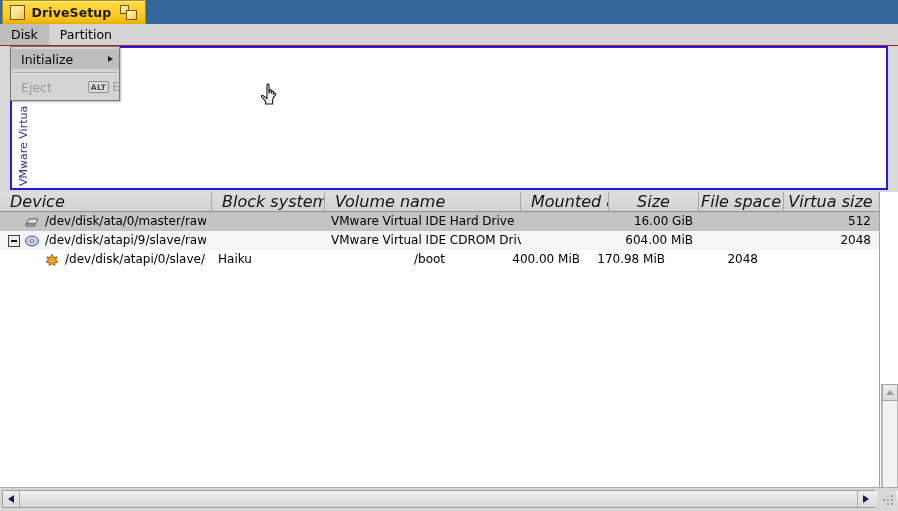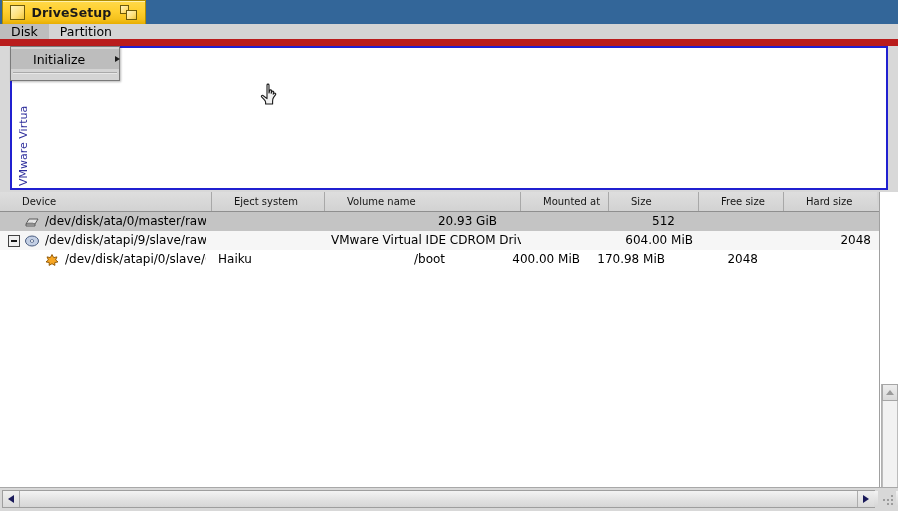--- a/index.html
+++ b/index.html
@@ -81,21 +81,21 @@
   }
   .tab-zoom-icon .sq.back { left: 0px; top: 0px; width: 9px; height: 9px; }
   .tab-zoom-icon .sq.front { left: 6px; top: 5px; width: 11px; height: 10px; }
 
   
   .menubar {
     position: absolute;
     left: 0; top: 24px;
     width: 898px; height: 22px;
     background: #d4d4d4;
-    border-bottom: 7px solid #b91c1c;
+    border-bottom: 1px solid #b91c1c;
     box-sizing: border-box;
     display: flex;
     align-items: stretch;
   }
   .menubar-item {
     padding: 0 11px;
     display: flex;
     align-items: center;
     font-size: 12.5px;
     color: #000;
@@ -116,21 +116,21 @@
   }
   #disk-menu {
     left: 10px; top: 46px;
     width: 110px;
     padding: 2px 0 3px 0;
   }
   .menu-row {
     height: 20px;
     display: flex;
     align-items: center;
-    padding: 0 6px 0 22px;
+    padding: 0 6px 0 10px;
     font-size: 12.5px;
     color: #000;
     cursor: default;
     white-space: nowrap;
     gap: 24px;
   }
   .menu-row.hl {
     background: #bdbdbd;
   }
   .menu-row.disabled {
@@ -243,31 +243,32 @@
   .col-header {
     display: flex;
     height: 20px;
     background: #d4d4d4;
     border-bottom: 1px solid #8f8f8f;
     box-sizing: border-box;
   }
   .col-header .th {
     box-sizing: border-box;
     border-right: 1px solid #a8a8a8;
-    font-size: 10px;
+    font-size: 16px;
     color: #141414;
     display: flex;
     align-items: center;
-    padding: 0 22px;
+    padding: 0 10px;
     height: 100%;
     background: linear-gradient(to bottom,#dedede 0%, #d2d2d2 100%);
     overflow: hidden;
     white-space: nowrap;
-  }
-  .col-header .th.num { justify-content: flex-start; }
+    font-style: italic;
+  }
+  .col-header .th.num { justify-content: center; }
 
   .trow {
     display: flex;
     height: 19px;
     align-items: center;
     box-sizing: border-box;
     font-size: 12px;
     color: #000;
   }
   .trow.sel   { background: #c4c4c4; }
@@ -454,52 +455,53 @@
   </div>
 
   <div class="table-region">
     <div class="table-frame">
 
       <div class="col-header">
         <div class="th" style="width:212px">
           <span>Device</span>
         </div>
         <div class="th" style="width:113px">
-          <span>Eject system</span>
+          <span>Block system</span>
         </div>
         <div class="th" style="width:196px">
           <span>Volume name</span>
         </div>
         <div class="th" style="width:88px">
           <span>Mounted at</span>
         </div>
         <div class="th num" style="width:90px">
           <span>Size</span>
         </div>
         <div class="th num" style="width:85px">
-          <span>Free size</span>
+          <span>File space</span>
         </div>
         <div class="th num" style="width:93px;border-right:none">
-          <span>Hard size</span>
+          <span>Virtua size</span>
         </div>
       </div>
 
       <div class="trow sel">
         <div class="cell device" style="width:212px">
           <span class="expander-spacer"></span>
           <svg class="row-icon" viewBox="0 0 16 16">
             <polygon points="2,10 5,5 14,5 11,10" fill="#e4e4e4" stroke="#5a5a5a" stroke-width="1"></polygon>
             <polygon points="2,10 11,10 11,12 2,12" fill="#c9c9c9" stroke="#5a5a5a" stroke-width="1"></polygon>
             <line x1="4" y1="9" x2="9" y2="9" stroke="#8b8b8b" stroke-width="0.8"></line>
           </svg>
           <span class="device-text">/dev/disk/ata/0/master/raw</span>
         </div>
         <div class="cell" style="width:113px"></div>
+        <div class="cell" style="width:196px">VMware Virtual IDE Hard Drive</div>
         <div class="cell" style="width:88px"></div>
-        <div class="cell num" style="width:90px">20.93 GiB</div>
+        <div class="cell num" style="width:90px">16.00 GiB</div>
         <div class="cell num" style="width:85px"></div>
         <div class="cell num" style="width:93px">512</div>
       </div>
 
       <div class="trow alt">
         <div class="cell device" style="width:212px">
           <span class="expander"></span>
           <svg class="row-icon" viewBox="0 0 16 16">
             <ellipse cx="8" cy="8" rx="6.5" ry="5" fill="#c3cfe4" stroke="#4a5d80" stroke-width="1"></ellipse>
             <ellipse cx="8" cy="8" rx="1.7" ry="1.4" fill="#ffffff" stroke="#4a5d80" stroke-width="0.8"></ellipse>
@@ -560,20 +562,27 @@
       <i class="g6"></i>
     </div>
   </div>
 
   <div class="menu-popup" id="disk-menu">
     <div class="menu-row hl">
       <span class="menu-label">Initialize</span>
       <span class="submenu-arrow"></span>
     </div>
     <div class="menu-sep"></div>
+    <div class="menu-row disabled">
+      <span class="menu-label">Eject</span>
+      <span class="shortcut">
+        <span class="key-badge">ALT</span>
+        <span class="key-letter">E</span>
+      </span>
+    </div>
   </div>
 
 
   <svg class="hand-cursor" viewBox="0 0 24 26">
     <path d="M9 3 C9 1.8 11 1.8 11 3 L11 11 L11.6 8.5 C11.9 7.4 13.7 7.8 13.5 8.9 L13.2 11.2 L14 9.6 C14.5 8.6 16.1 9.3 15.7 10.4 L15.2 12.2 L16.2 11.3 C17 10.6 18.3 11.7 17.6 12.6 L15.6 15.4 C14.8 16.6 14.6 17.6 14.6 19 L14.6 22 L7.6 22 L7.6 20.3 C7.6 19.2 7.1 18.5 6.2 17.6 L3.6 14.9 C2.8 14 4.1 12.7 5 13.5 L9 16.6 Z" fill="#f2f2f2" stroke="#1a1a1a" stroke-width="1.1" stroke-linejoin="round"></path>
   </svg>
 
 </div>
 
 </body></html>

